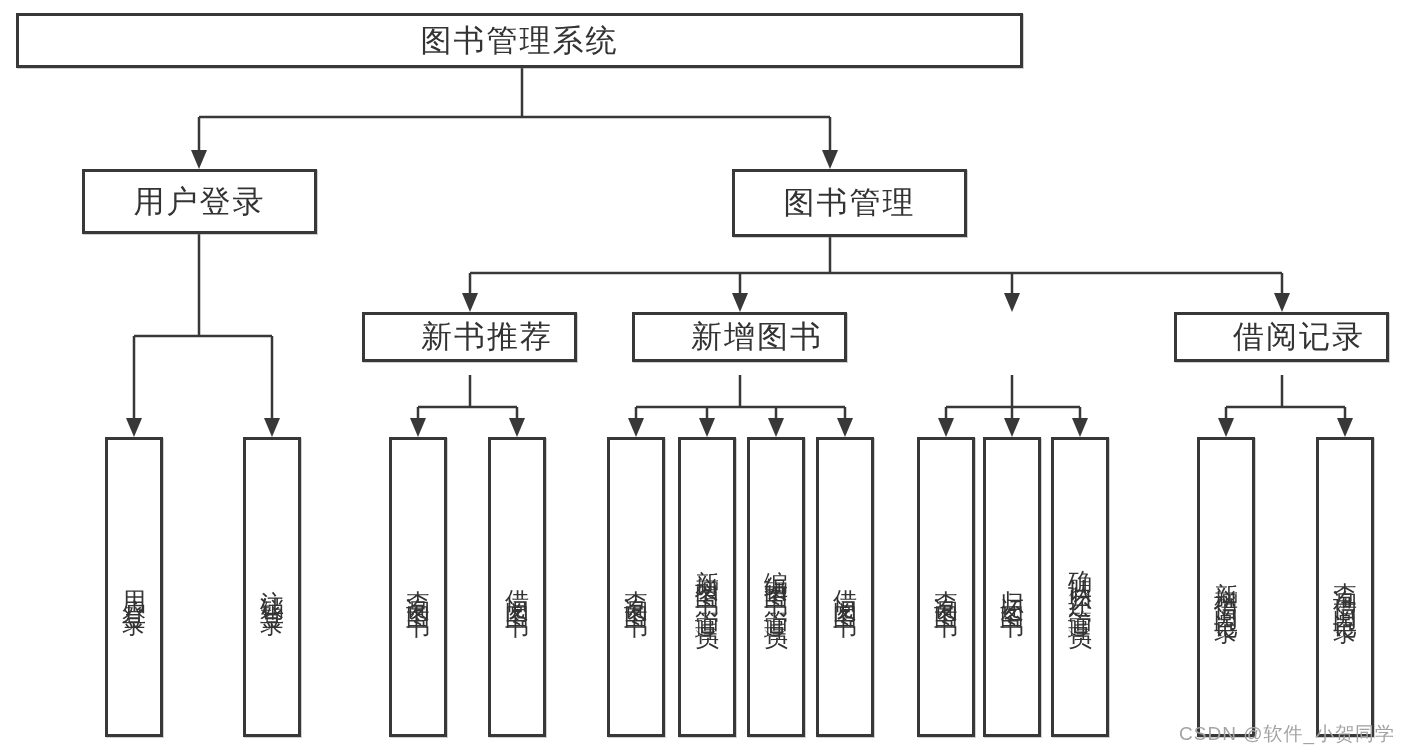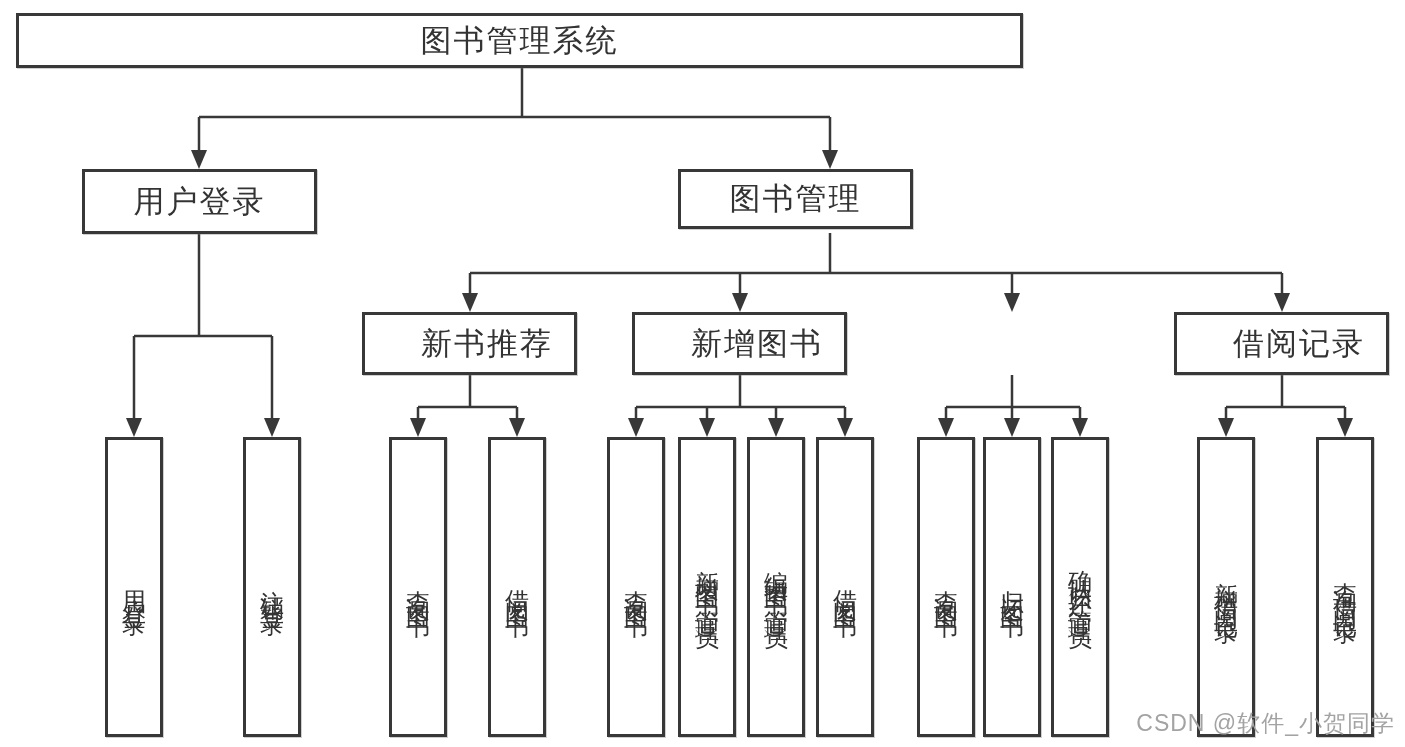--- a/index.html
+++ b/index.html
@@ -34,22 +34,22 @@
     display: flex;
     align-items: center;
     justify-content: center;
     font-size: 31px;
     letter-spacing: 2px;
     color: #333333;
     box-shadow: 1px 1px 0 rgba(120,120,120,0.35);
   }
   .node.root   { left: 16px;  top: 13px;  width: 1007px; height: 55px; }
   .node.lvl2-a { left: 82px;  top: 169px; width: 235px;  height: 65px; }
-  .node.lvl2-b { left: 678px; top: 169px; width: 235px;  height: 60px; }
-  .node.lvl3   { top: 312px;  width: 215px; height: 63px; padding-left: 35px; }
+  .node.lvl2-b { left: 732px; top: 169px; width: 235px;  height: 68px; }
+  .node.lvl3   { top: 312px;  width: 215px; height: 50px; padding-left: 35px; }
   .node.lvl3-a { left: 362px;  }
   .node.lvl3-b { left: 632px;  }
   .node.lvl3-c { left: 904px;  }
   .node.lvl3-d { left: 1174px; }
   .node.leaf {
     top: 437px;
     width: 58px;
     height: 300px;
     writing-mode: vertical-rl;
     text-orientation: mixed;
@@ -66,22 +66,22 @@
   .leaf-7  { left: 747px;  }
   .leaf-8  { left: 816px;  }
   .leaf-9  { left: 917px;  }
   .leaf-10 { left: 983px;  }
   .leaf-11 { left: 1051px; }
   .leaf-12 { left: 1197px; }
   .leaf-13 { left: 1316px; }
   .watermark {
     position: absolute;
     right: 10px;
-    bottom: 8px;
-    font-size: 23px;
+    bottom: 0;
+    font-size: 19px;
     letter-spacing: 1px;
     color: #a3a3a3;
     white-space: nowrap;
   }
 </style>
 </head>
 <body>
 
 <div class="canvas">
 

